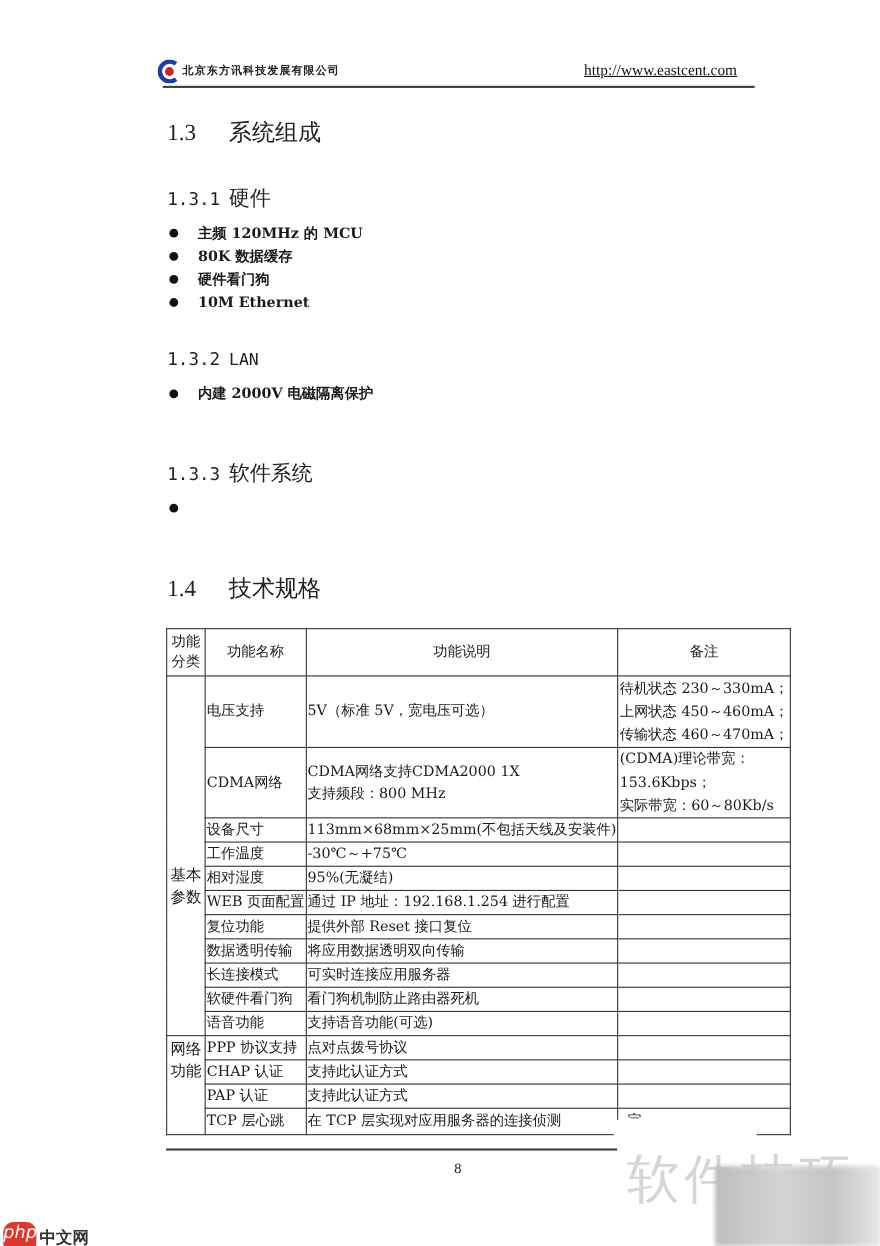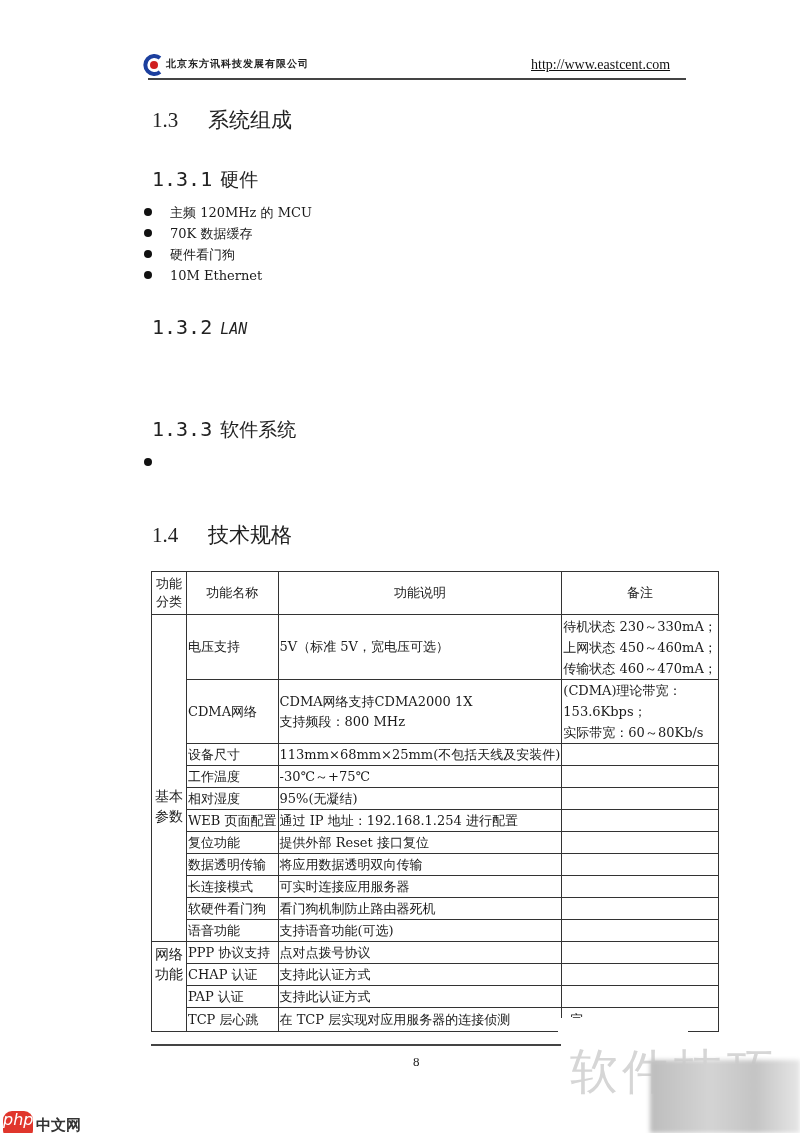--- a/index.html
+++ b/index.html
@@ -13,24 +13,24 @@
     
     .hdr-logo { left: 143px; top: 54px; width: 22px; height: 22px; }
     .hdr-company { left: 166px; top: 57px; font-size: 10px; font-weight: bold; color: #222; letter-spacing: 1px; white-space: nowrap; }
     .hdr-url { left: 531px; top: 57px; font-size: 14px; font-family: "Liberation Serif", serif; text-decoration: underline; color: #111; white-space: nowrap; }
     .hdr-rule { left: 148px; top: 78px; width: 538px; height: 2px; background: #444; }
 
     
     .h1 { font-size: 21px; color: #222; white-space: nowrap; }
     .h1 .num { display: inline-block; width: 56px; font-family: "Liberation Serif", serif; }
     .h2 { font-size: 19px; color: #222; white-space: nowrap; }
-    .h2 .num { font-family: "DejaVu Sans Mono", monospace; font-size: 20px; margin-right: 8px; }
-
-    
-    .bullets { left: 142px; margin: 0; padding: 0; list-style: none; font-size: 13px; }
+    .h2 .num { font-family: "DejaVu Sans Mono", monospace; font-size: 16px; margin-right: 8px; }
+
+    
+    .bullets { left: 152px; margin: 0; padding: 0; list-style: none; font-size: 13px; font-weight: bold; }
     .bullets li { height: 21px; line-height: 21px; position: relative; padding-left: 28px; white-space: nowrap; }
     .bullets .dot { position: absolute; left: 2px; top: 6px; width: 8px; height: 8px; border-radius: 50%; background: #111; }
     .mono { font-family: "DejaVu Sans Mono", monospace; font-size: 12px; }
 
     
     table.spec {
       position: absolute; left: 151px; top: 571px;
       border-collapse: collapse; table-layout: fixed;
       font-size: 13px; color: #1a1a1a;
     }
@@ -70,29 +70,30 @@
 
 <div class="abs h1" style="left:152px; top:106px;">
   <span class="num">1.3</span><span>系统组成</span>
 </div>
 
 <div class="abs h2" style="left:152px; top:167px;">
   <span class="num">1.3.1</span><span>硬件</span>
 </div>
 <ul class="abs bullets" style="top:202px;">
   <li><span class="dot"></span><span>主频 120MHz 的 MCU</span></li>
-  <li><span class="dot"></span><span>70K 数据缓存</span></li>
+  <li><span class="dot"></span><span>80K 数据缓存</span></li>
   <li><span class="dot"></span><span>硬件看门狗</span></li>
   <li><span class="dot"></span><span>10M Ethernet</span></li>
 </ul>
 
 <div class="abs h2" style="left:152px; top:315px;">
-  <span class="num">1.3.2</span><span class="mono" style="font-size:15px;font-style:italic;">LAN</span>
+  <span class="num">1.3.2</span><span class="mono" style="font-size:15px;">LAN</span>
 </div>
 <ul class="abs bullets" style="top:348px;">
+  <li><span class="dot"></span><span>内建 2000V 电磁隔离保护</span></li>
 </ul>
 
 <div class="abs h2" style="left:152px; top:417px;">
   <span class="num">1.3.3</span><span>软件系统</span>
 </div>
 <ul class="abs bullets" style="top:452px;">
   <li><span class="dot"></span></li>
 </ul>
 
 <div class="abs h1" style="left:152px; top:521px;">

